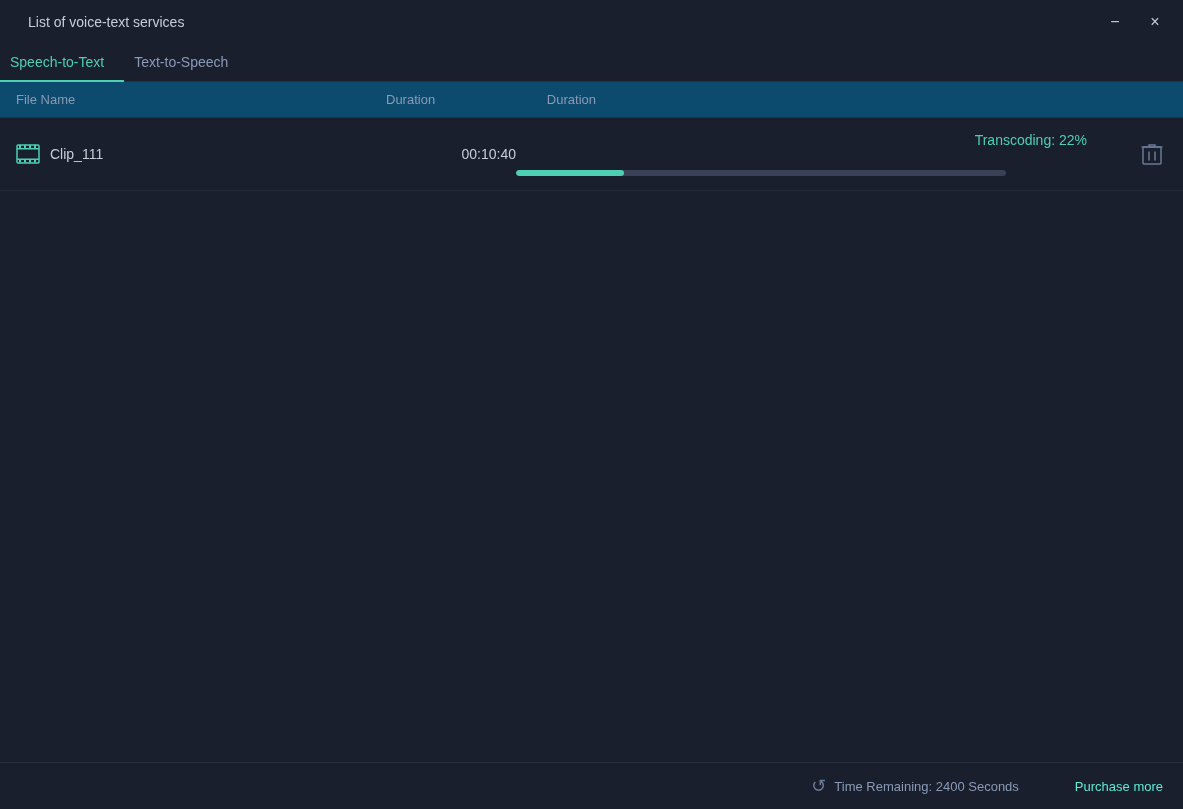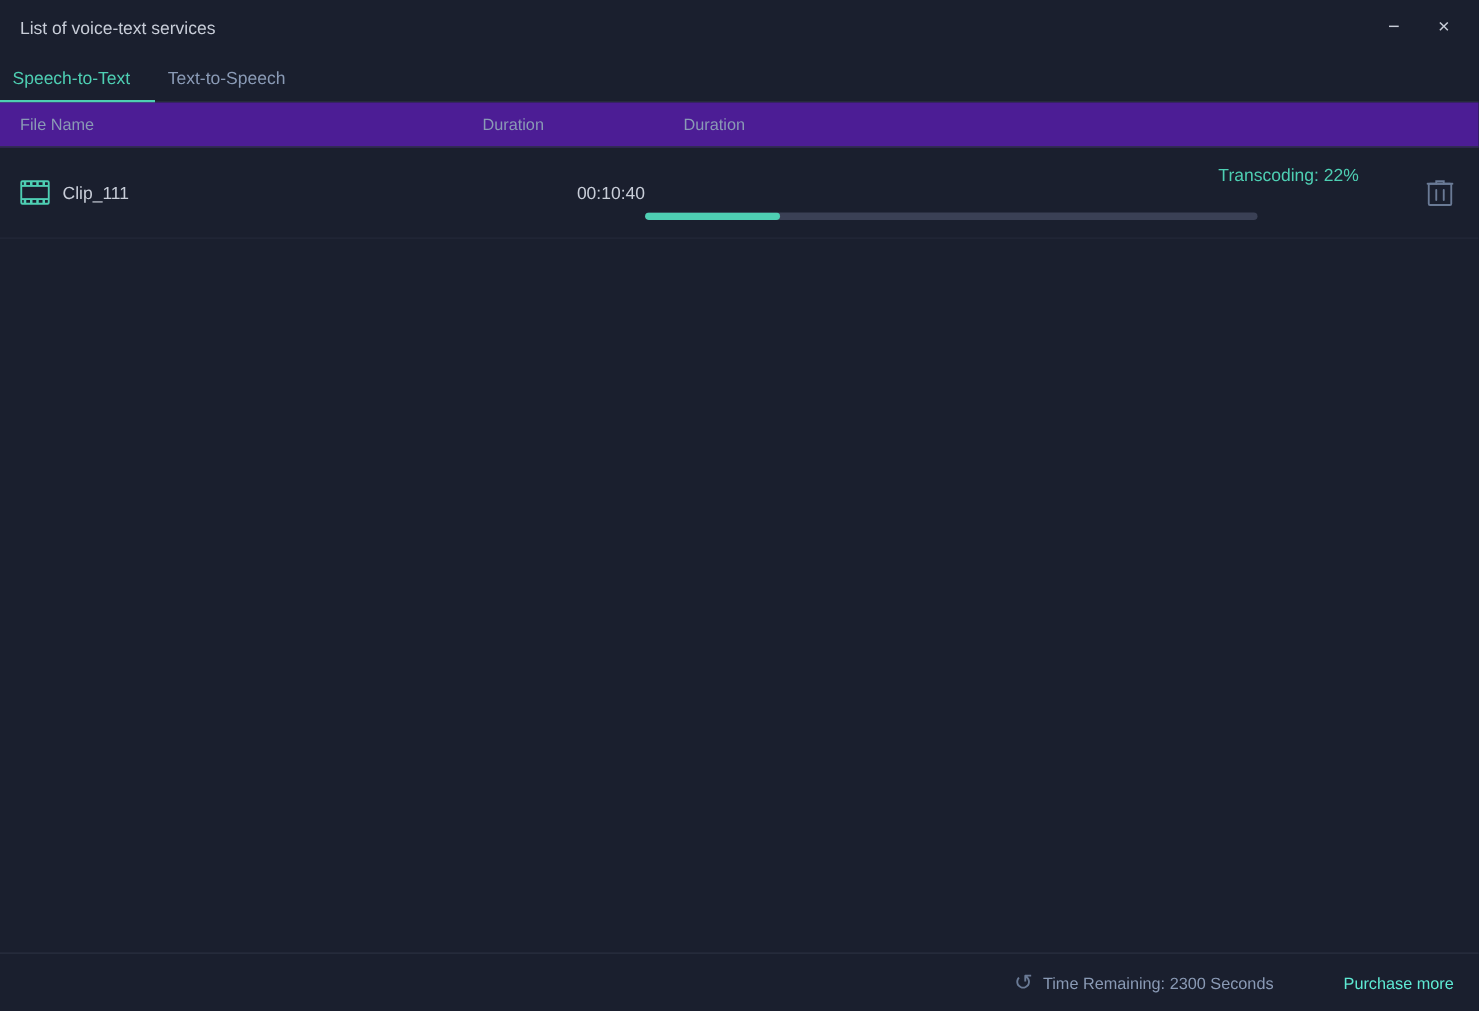--- a/index.html
+++ b/index.html
@@ -26,20 +26,21 @@
     }
 
     .title-bar {
       display: flex;
       align-items: center;
       justify-content: space-between;
       padding: 0 16px;
       height: 44px;
       background-color: #1a1f2e;
       flex-shrink: 0;
+      margin-left: 12px;
     }
 
     .title-text {
       color: #c8cdd8;
       font-size: 14px;
       font-weight: 400;
     }
 
     .window-controls {
       display: flex;
@@ -80,21 +81,21 @@
 
     .tab.active {
       color: #4ecfb3;
       border-bottom: 2px solid #4ecfb3;
     }
 
     .table-header {
       display: flex;
       align-items: center;
       padding: 10px 16px;
-      background-color: #4c1d95;
+      background-color: #0c4a6e;
       border-bottom: 1px solid #2a3040;
       flex-shrink: 0;
     }
 
     .col-filename {
       flex: 0 0 370px;
       font-size: 13px;
       color: #8a9ab5;
     }
 
@@ -297,17 +298,17 @@
             <path d="M14 10v8" stroke="#6a7a95" stroke-width="1.5" stroke-linecap="round"></path>
           </svg>
         </button>
       </div>
 
     </div>
   </div>
 
   <div class="footer">
     <span class="footer-refresh-icon">↺</span>
-    <span class="footer-text">Time Remaining: 2300 Seconds</span>
+    <span class="footer-text">Time Remaining: 2400 Seconds</span>
     <a class="footer-link" href="#">Purchase more</a>
   </div>
 
 </div>
 
 </body></html>

